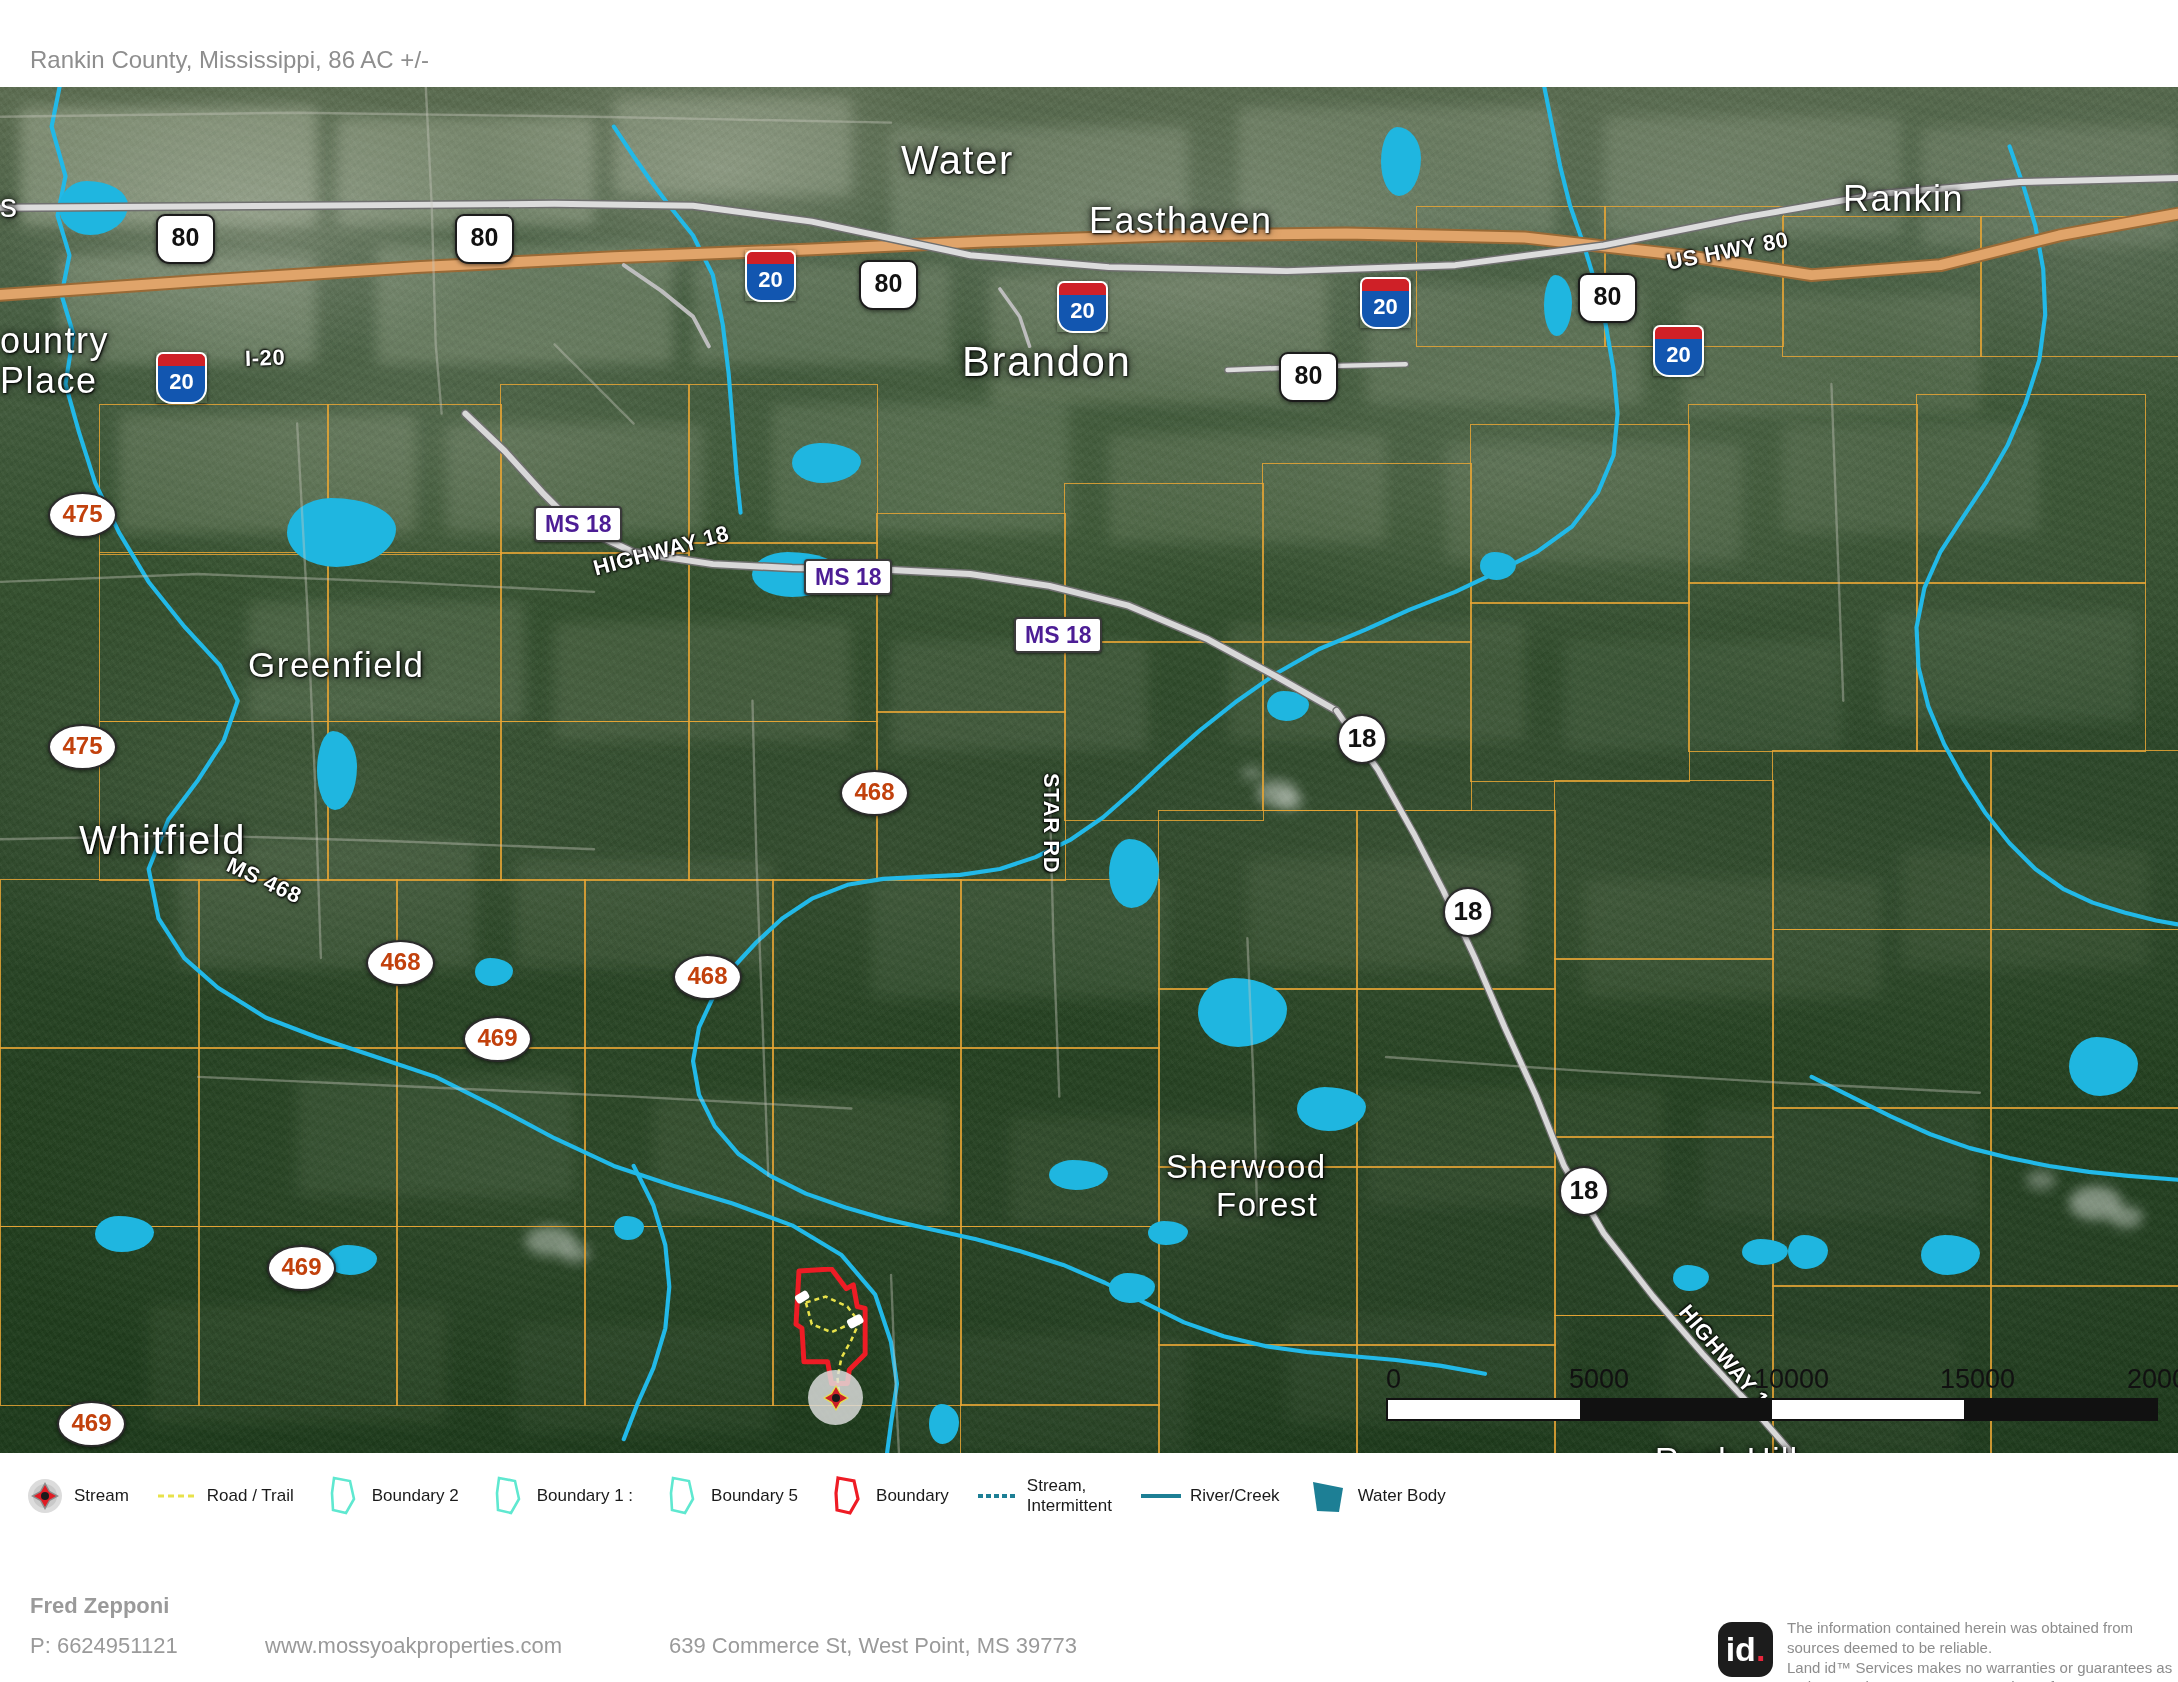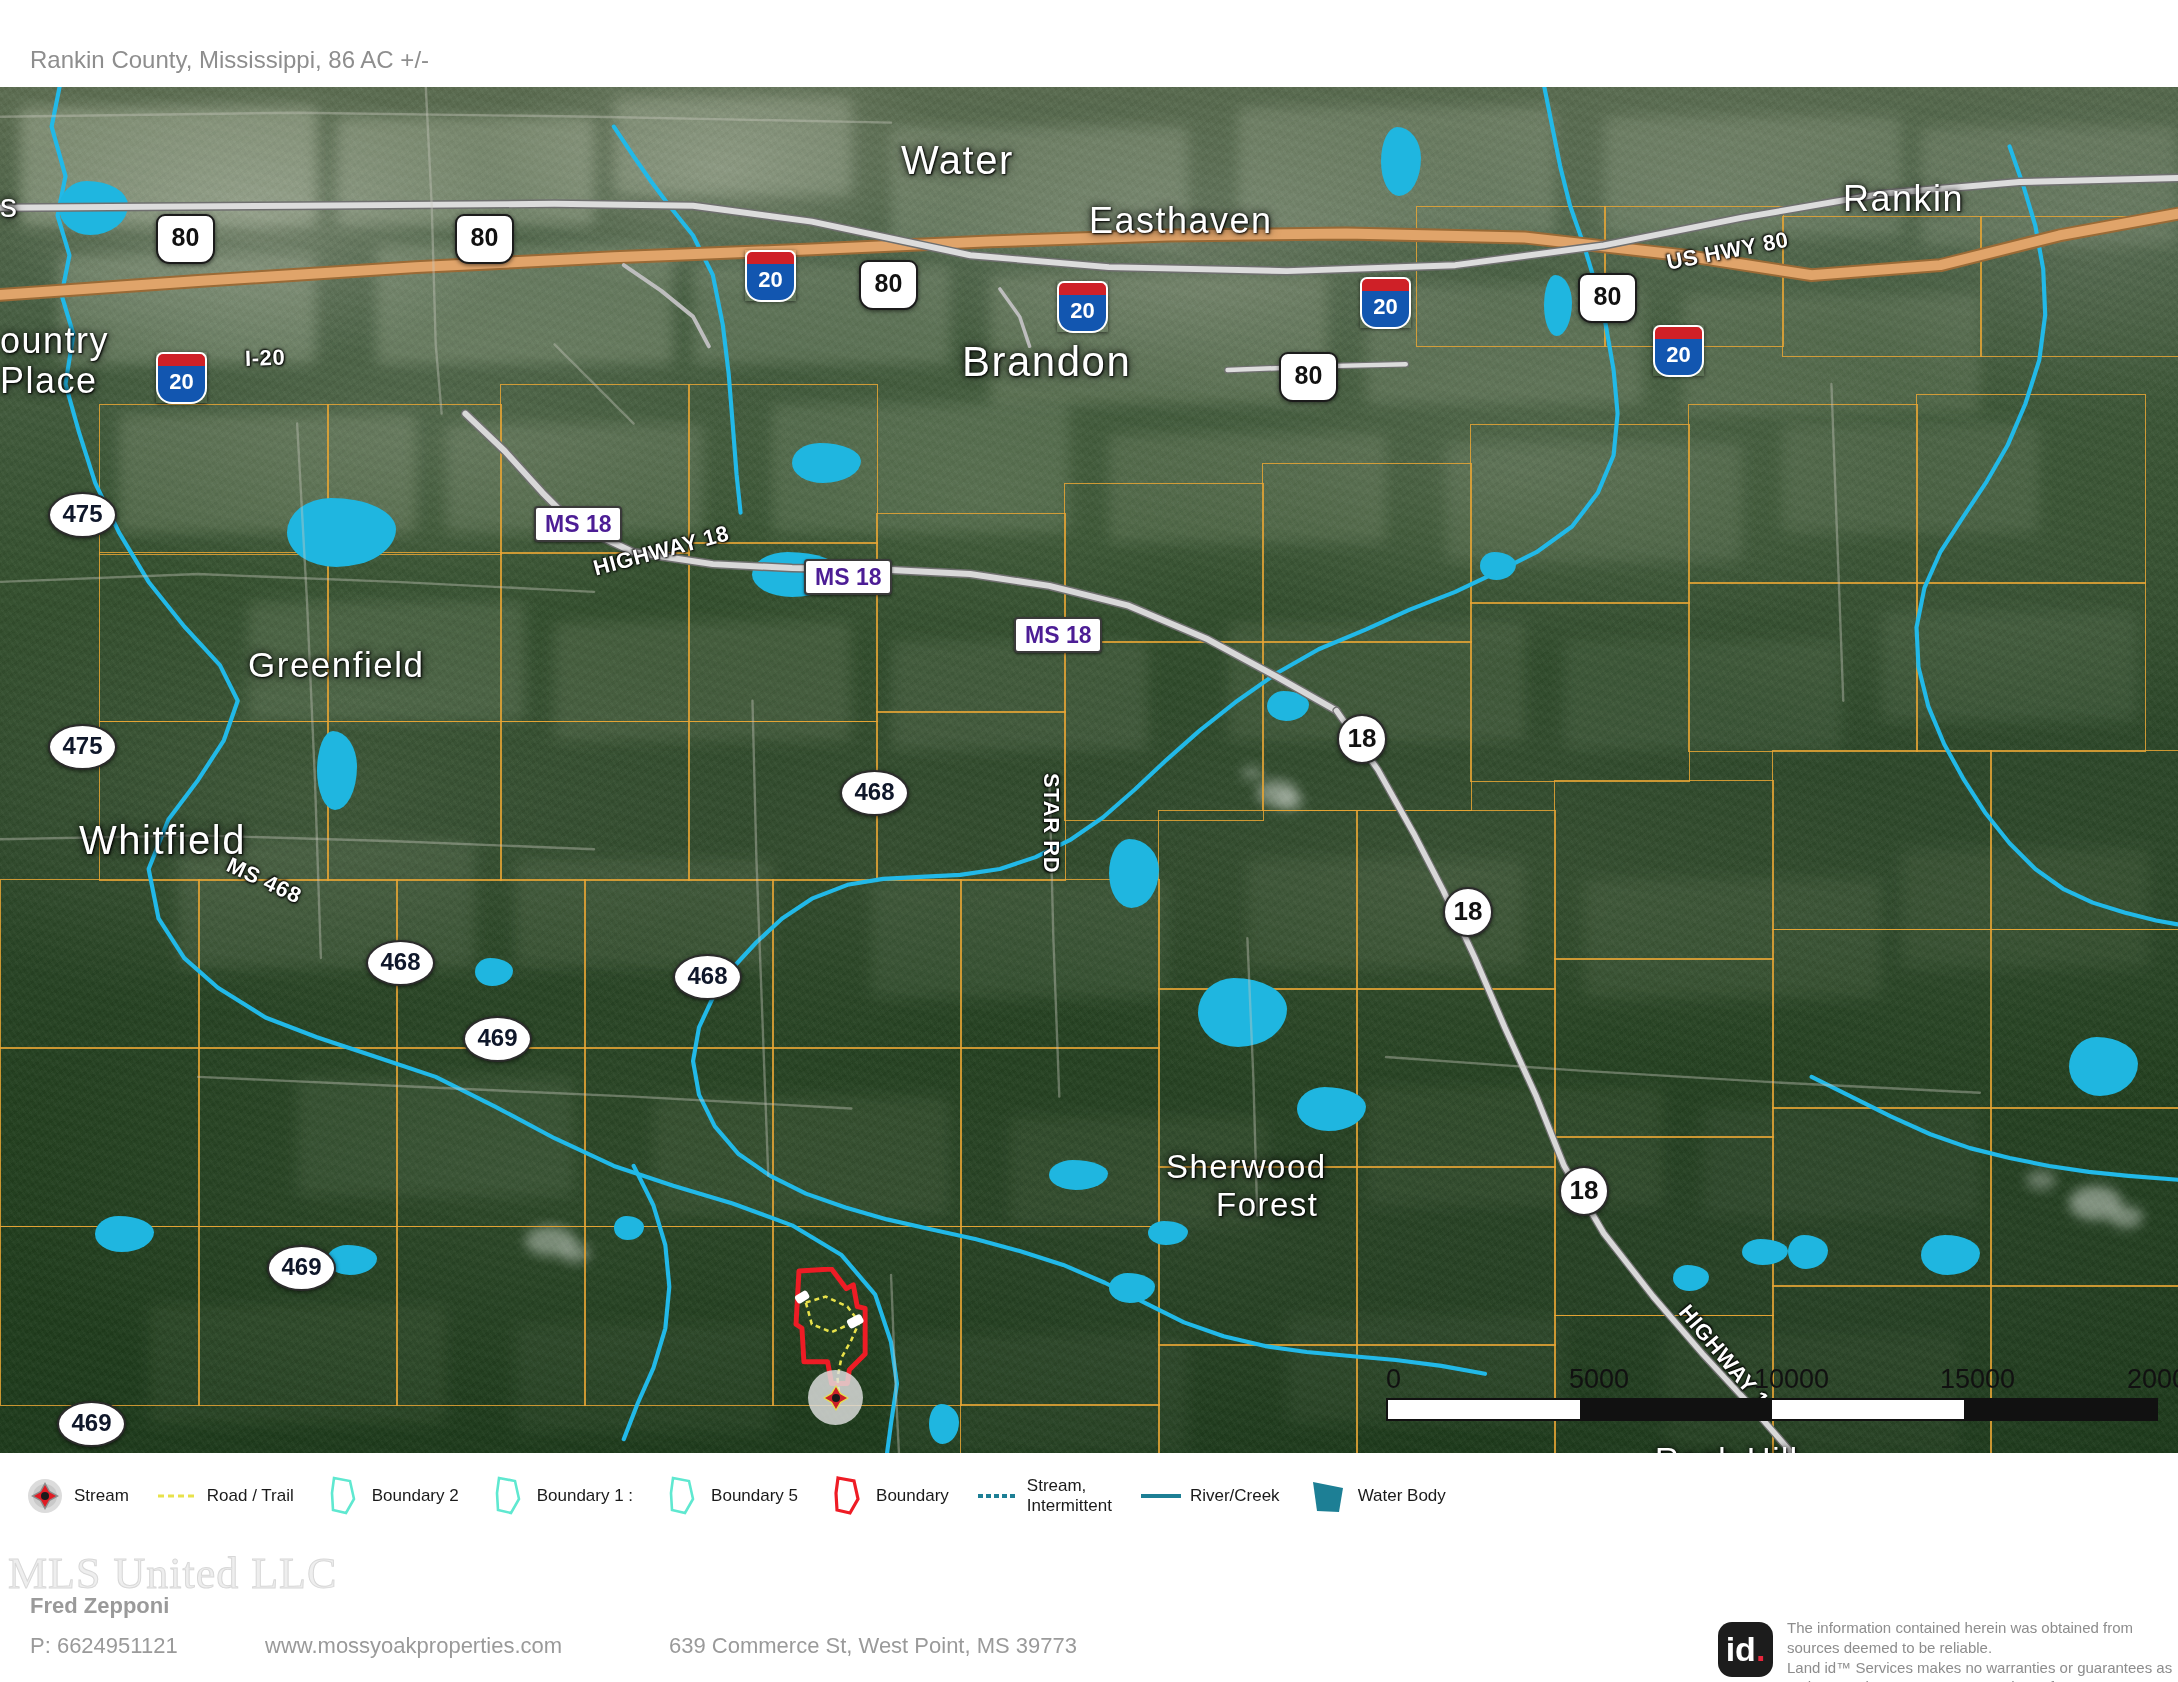--- a/index.html
+++ b/index.html
@@ -78,21 +78,21 @@
   }
   
   .plate{
     position:absolute;background:#ffffff;border:2px solid #3a3a3a;border-radius:4px;
     color:#4c1d95;font-weight:bold;font-size:23px;line-height:30px;
     padding:1px 9px;white-space:nowrap;box-shadow:0 1px 3px rgba(0,0,0,.6);
   }
   
   .oval{
     position:absolute;background:#ffffff;border:2px solid #2b2b2b;border-radius:50%;
-    color:#0f172a;font-weight:bold;font-size:24px;
+    color:#c2410c;font-weight:bold;font-size:24px;
     width:65px;height:42px;line-height:40px;text-align:center;
     box-shadow:0 1px 4px rgba(0,0,0,.6);
   }
   
   .circ{
     position:absolute;background:#ffffff;border:2px solid #2b2b2b;border-radius:50%;
     color:#111;font-weight:bold;font-size:26px;
     width:46px;height:46px;line-height:44px;text-align:center;
     box-shadow:0 1px 4px rgba(0,0,0,.6);
   }
@@ -544,21 +544,20 @@
       <div class="lg-sym">
         <svg width="40" height="40" viewBox="0 0 40 40">
           <polygon points="4,6 34,12 30,36 8,35" fill="#1d7f95"></polygon>
         </svg>
       </div>
       <div class="lg-txt">Water Body</div>
     </div>
   </div>
 
 <div id="footer">
-  <div id="brokerlogo">MLS United LLC</div>
   <div id="agentname">Fred Zepponi</div>
   <div id="agentphone">P: 6624951121</div>
   <div id="agentweb">www.mossyoakproperties.com</div>
   <div id="agentaddr">639 Commerce St, West Point, MS 39773</div>
 </div>
 <div id="idlogo">
     <span>id</span>
     <span class="dot">.</span>
   </div>
 <div id="disclaimer">The information contained herein was obtained from sources deemed to be reliable.

